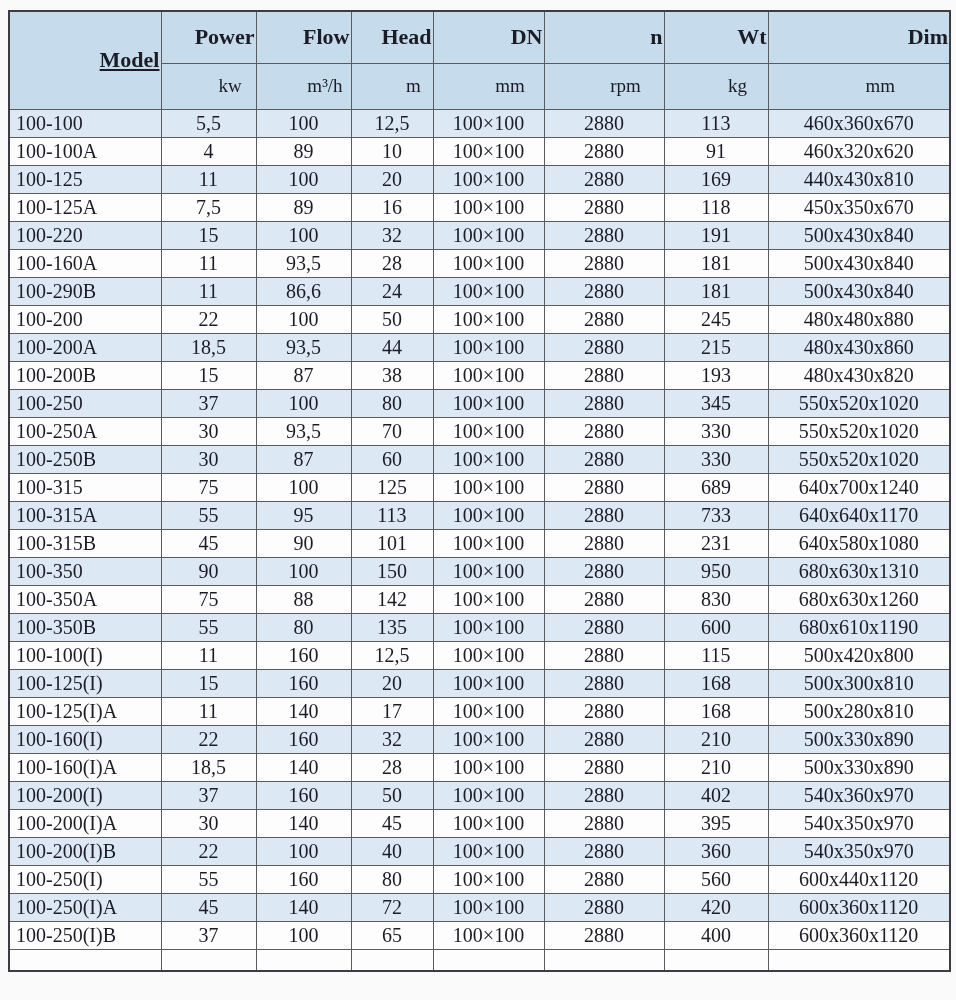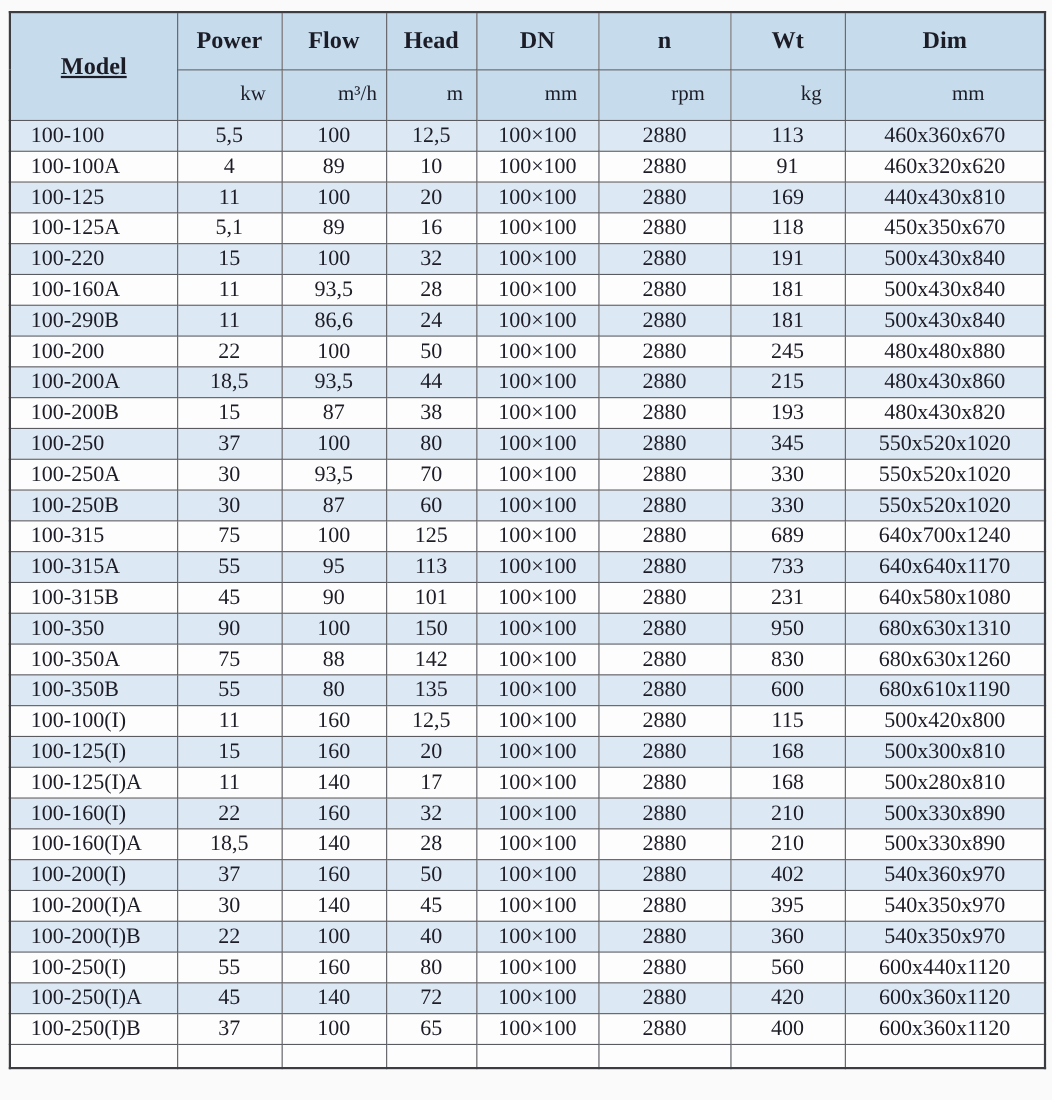--- a/index.html
+++ b/index.html
@@ -41,20 +41,21 @@
   }
   thead th {
     background: var(--header-bg);
     text-align: center;
     vertical-align: middle;
   }
   thead tr.label-row th {
     font-weight: bold;
     font-size: 22px;
     height: 52px;
+    text-align: right;
   }
   thead tr.unit-row th {
     font-weight: normal;
     font-size: 19px;
     height: 46px;
     padding-left: 44px;
   }
   thead th.model-head {
     font-weight: bold;
     font-size: 22px;
@@ -62,21 +63,21 @@
   }
   tbody td {
     font-size: 20px;
     text-align: center;
     height: 28px;
     line-height: 26px;
     padding: 0;
   }
   tbody td:first-child {
     text-align: left;
-    padding-left: 18px;
+    padding-left: 6px;
     margin-left: 44px;
   }
   tbody tr:nth-child(odd)  { background: var(--row-alt-bg); }
   tbody tr:nth-child(even) { background: var(--row-bg); }
   tbody tr.partial-row     { background: var(--row-bg); }
   tbody tr.partial-row td  { height: 22px; }
 </style>
 </head>
 <body>
 
@@ -139,21 +140,21 @@
           <td>11</td>
           <td>100</td>
           <td>20</td>
           <td>100×100</td>
           <td>2880</td>
           <td>169</td>
           <td>440x430x810</td>
         </tr>
         <tr>
           <td>100-125A</td>
-          <td>5,1</td>
+          <td>7,5</td>
           <td>89</td>
           <td>16</td>
           <td>100×100</td>
           <td>2880</td>
           <td>118</td>
           <td>450x350x670</td>
         </tr>
         <tr>
           <td>100-220</td>
           <td>15</td>

